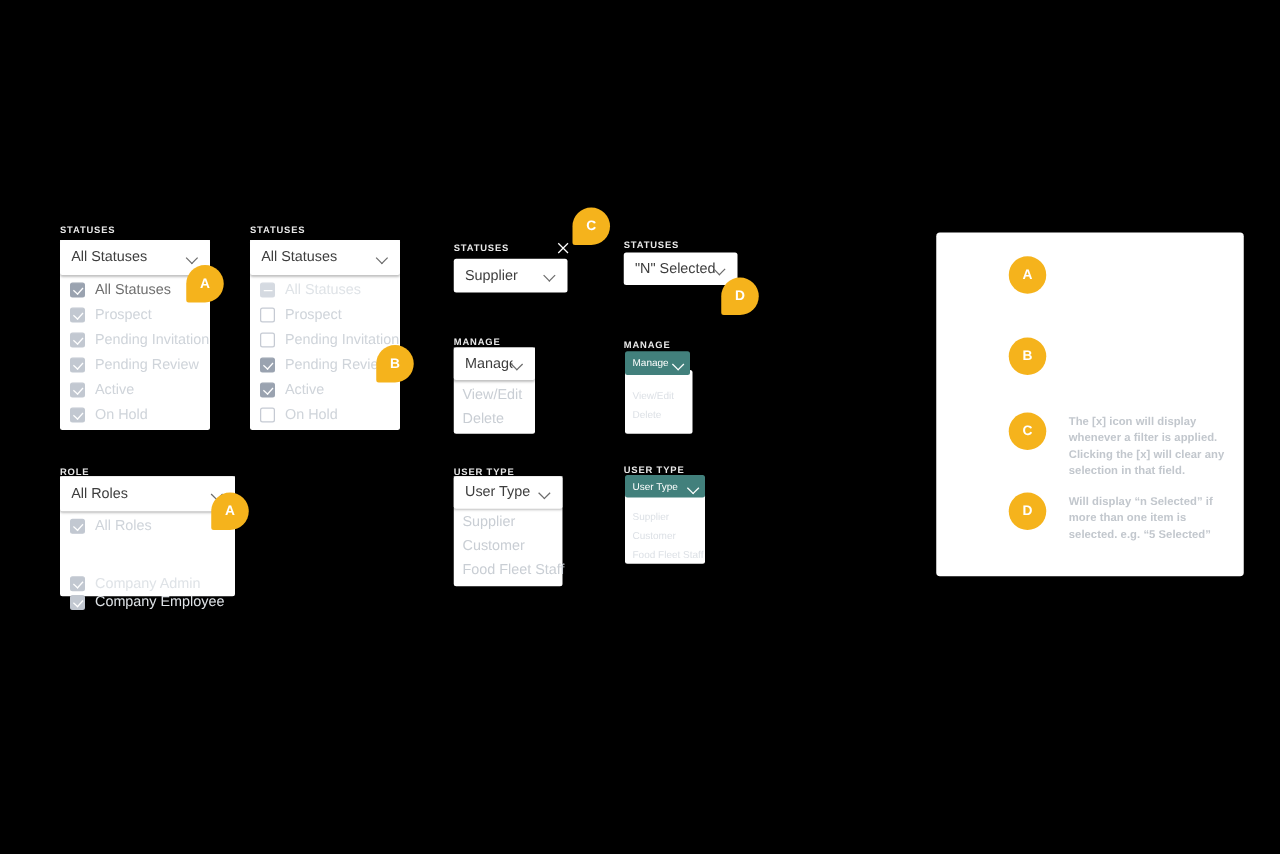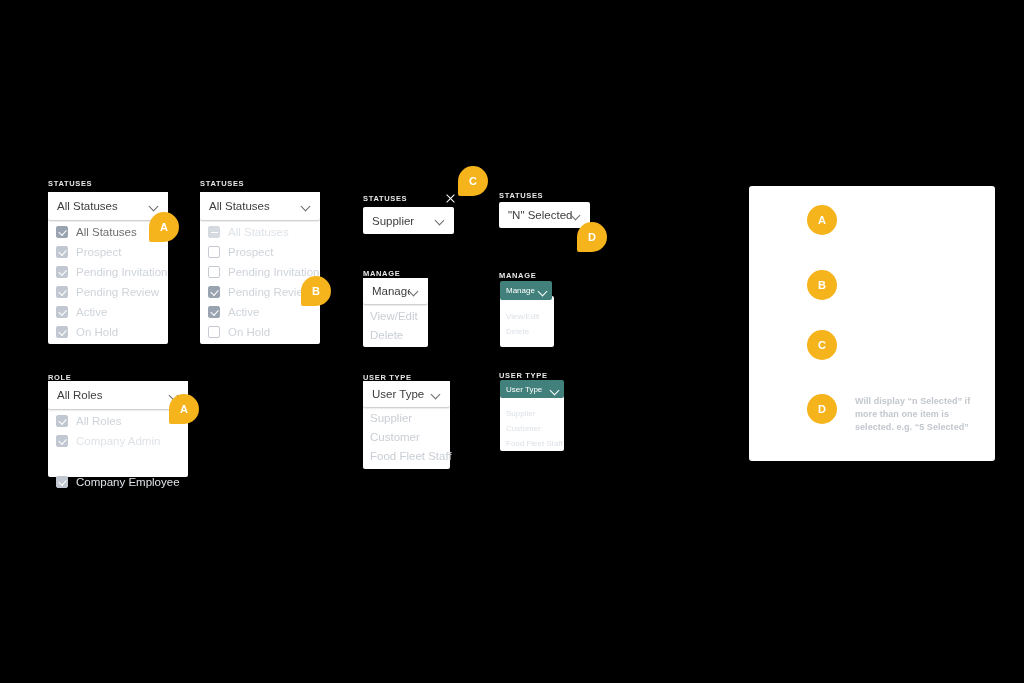--- a/index.html
+++ b/index.html
@@ -240,21 +240,21 @@
 
   <div class="ddbox" style="left:48px;top:381px;width:140px;height:28px;">
     <span class="txt">All Roles</span>
     <span class="caret"></span>
   </div>
 
   <div class="crow" style="left:56px;top:411px;">
     <span class="cbox on dim"></span>
     <span class="clabel dim">All Roles</span>
   </div>
-  <div class="crow" style="left:56px;top:431px;align-items:center;">
+  <div class="crow" style="left:56px;top:457px;align-items:center;">
     <span class="cbox on dim"></span>
     <span class="clabel vdim">Company Admin</span>
   </div>
   <div class="crow" style="left:56px;top:472px;">
     <span class="cbox on dim"></span>
     <span class="clabel vdim">Company Employee</span>
   </div>
 
   <div class="pin" style="left:169px;top:394px;">A</div>
 
@@ -333,20 +333,21 @@
     <div class="lrow" style="top:19px;height:62px;">
       <div class="ldot" style="top:0;">A</div>
     </div>
 
     <div class="lrow" style="top:84px;height:62px;">
       <div class="ldot" style="top:0;">B</div>
     </div>
 
     <div class="lrow" style="top:144px;height:62px;">
       <div class="ldot" style="top:0;">C</div>
+      <div class="ltext" style="top:1px;">The [x] icon will display whenever a filter is applied. Clicking the [x] will clear any selection in that field.</div>
     </div>
 
     <div class="lrow" style="top:208px;height:62px;">
       <div class="ldot" style="top:0;">D</div>
       <div class="ltext" style="top:1px;">Will display “n Selected” if more than one item is selected. e.g. “5 Selected”</div>
     </div>
 
   </div>
 
 </div>

